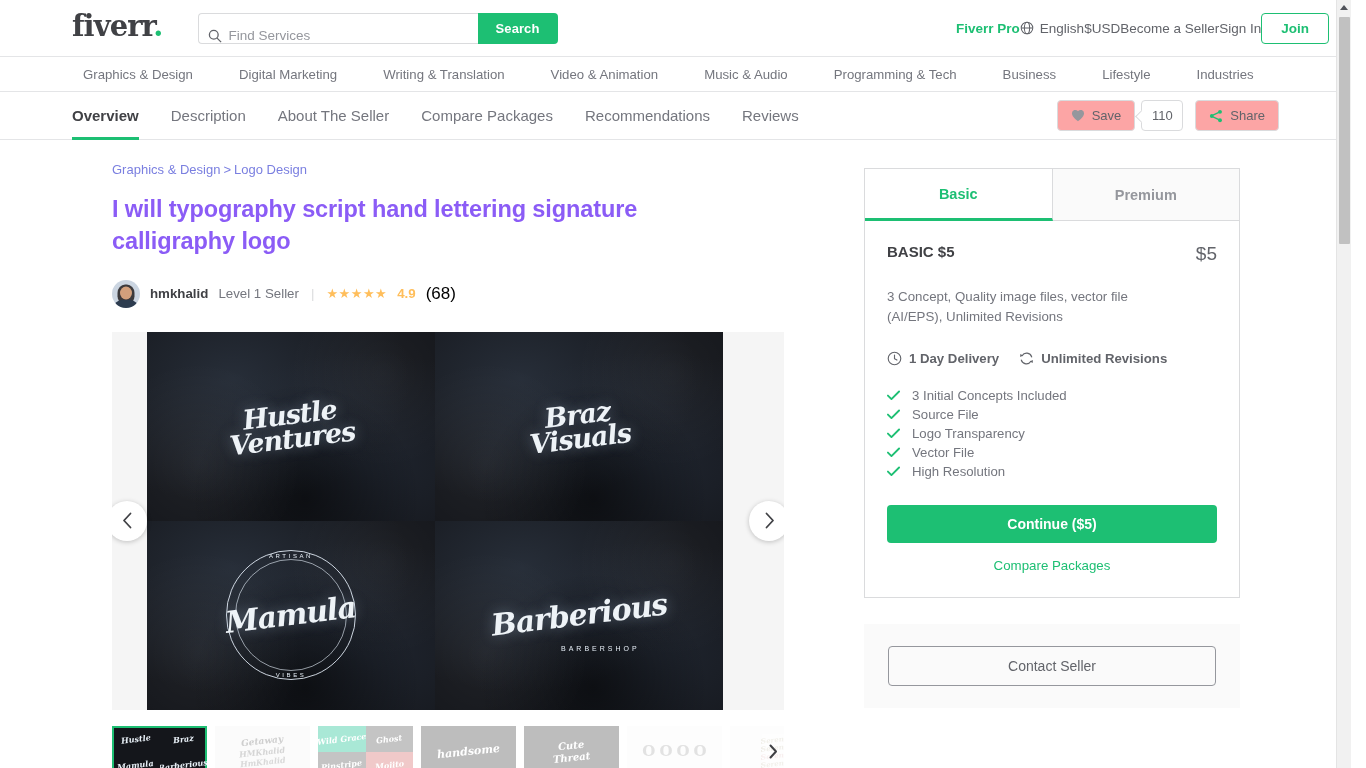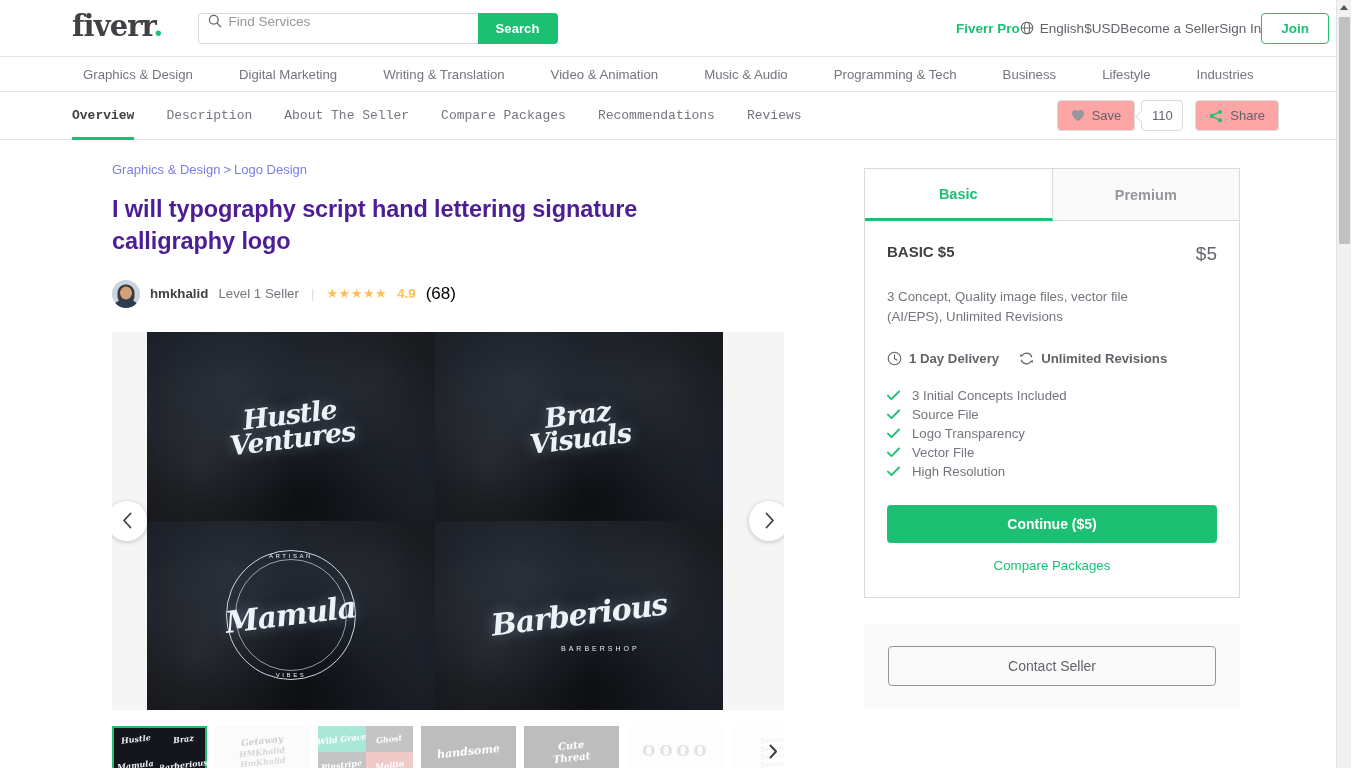--- a/index.html
+++ b/index.html
@@ -38,21 +38,21 @@
   .logo .dot { color: #1dbf73; }
   .searchwrap {
     display: flex;
     margin-left: 35px;
     height: 31px;
     width: 360px;
   }
   .searchbox {
     flex: 1;
     display: flex;
-    align-items: flex-start;
+    align-items: flex-end;
     border: 1px solid #dadbdd;
     border-right: none;
     border-radius: 4px 0 0 4px;
     padding: 0 9px;
     background: #fff;
   }
   .searchbox svg { flex: none; margin-right: 7px; }
   .searchbox input {
     border: none;
     outline: none;
@@ -122,30 +122,29 @@
   .tabbar {
     height: 48px;
     display: flex;
     align-items: center;
     padding: 0 72px;
     border-bottom: 1px solid #e4e5e7;
     background: #fff;
     position: relative;
   }
   .tab {
-    font-size: 13px;
+    font-size: 15px;
     color: #74767e;
     text-decoration: none;
     margin-right: 32px;
     height: 48px;
     display: flex;
     align-items: center;
     position: relative;
     cursor: pointer;
-    font-family: Liberation Mono, monospace;
   }
   .tab.active { color: #404145; font-weight: 700; }
   .tab.active::after {
     content: "";
     position: absolute;
     left: 0; right: 0; bottom: 0;
     height: 3px;
     background: #1dbf73;
   }
   .tabactions {
@@ -204,21 +203,21 @@
   .rightcol { width: 376px; padding-top: 6px; }
 
   .breadcrumb { font-size: 13px; margin-bottom: 16px; }
   .breadcrumb a { color: #7a7fe0; text-decoration: none; }
   .breadcrumb span { color: #7a7fe0; margin: 0 3px; }
 
   h1.gig-title {
     font-size: 23.5px;
     line-height: 1.38;
     font-weight: 700;
-    color: #4c1d95;
+    color: #8b5cf6;
     letter-spacing: -0.1px;
     max-width: 570px;
     margin-bottom: 22px;
   }
 
   .seller-row {
     display: flex;
     align-items: center;
     gap: 10px;
     font-size: 13.3px;

